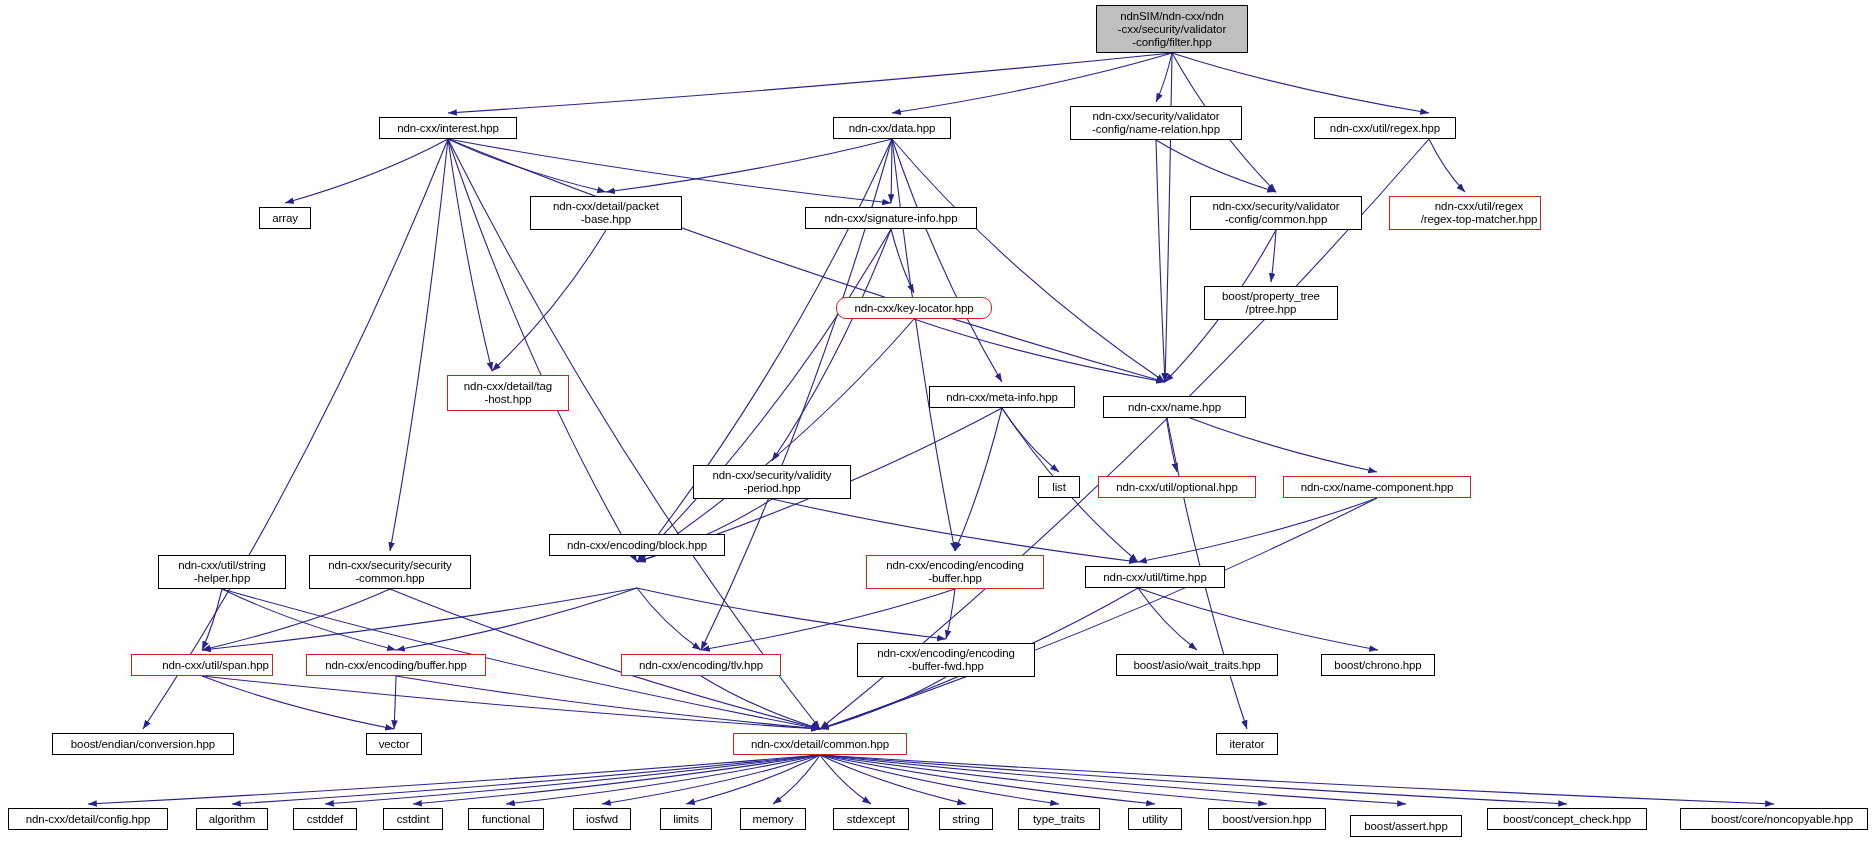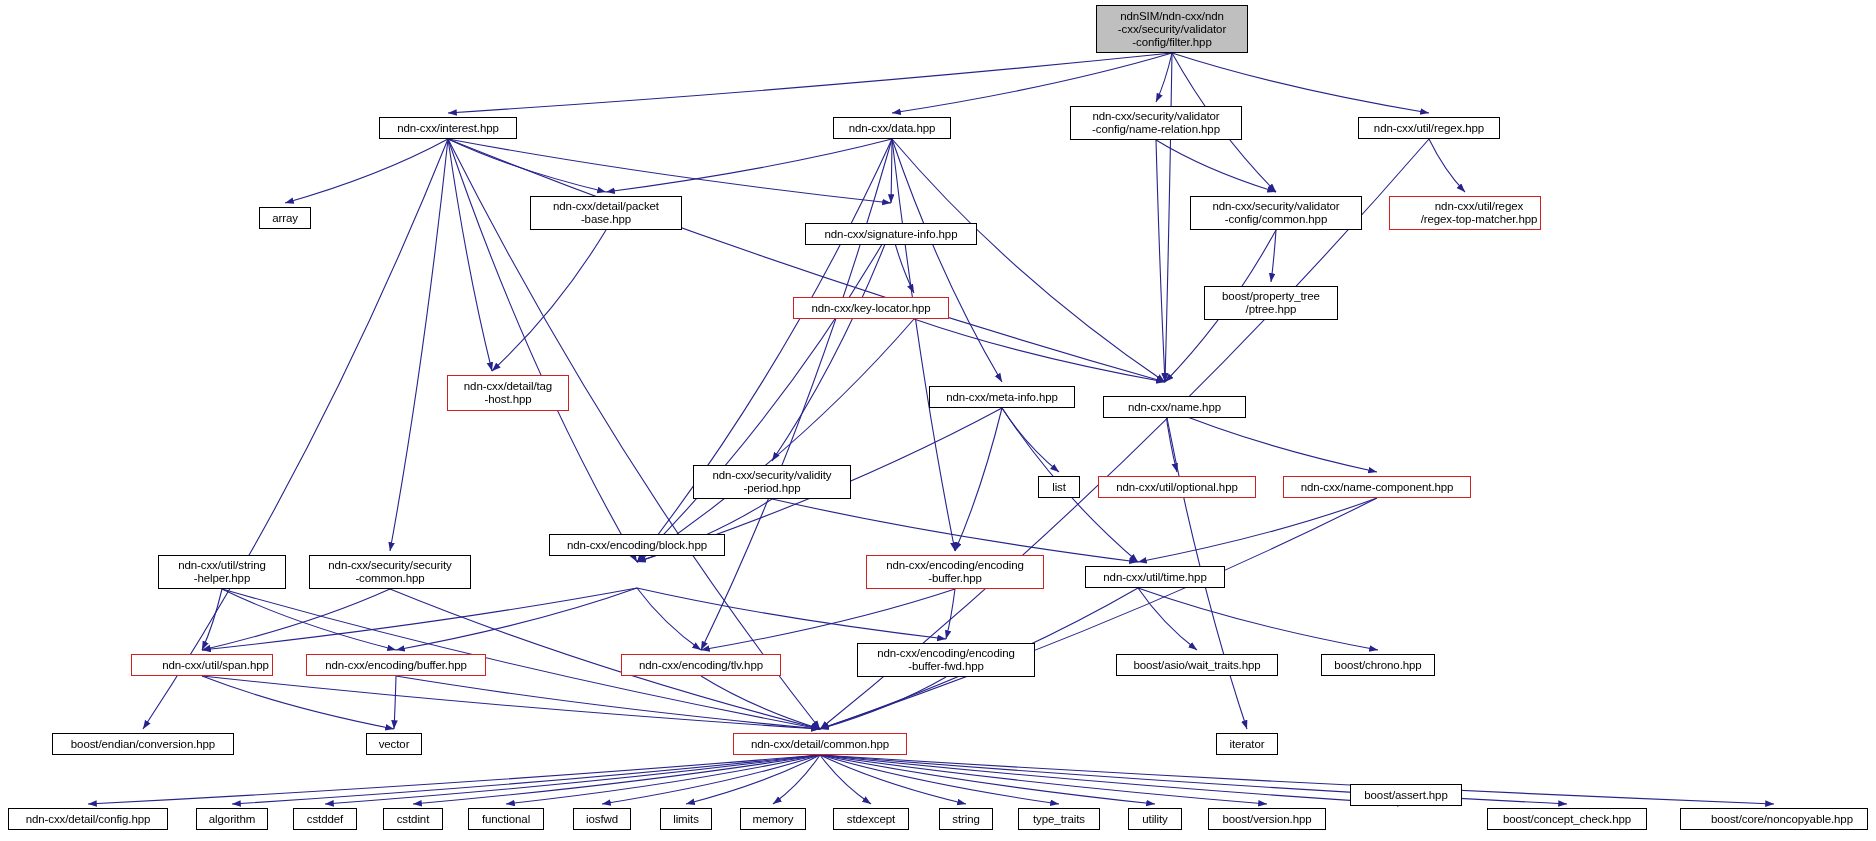--- a/index.html
+++ b/index.html
@@ -142,30 +142,30 @@
       </g>
   </svg>
   <div id="nodes">
       <div class="node root" style="left: 1096px; top: 5px; width: 152px; height: 48px;">ndnSIM/ndn-cxx/ndn
 -cxx/security/validator
 -config/filter.hpp</div>
       <div class="node" style="left: 379px; top: 117px; width: 138px; height: 22px;">ndn-cxx/interest.hpp</div>
       <div class="node" style="left: 833px; top: 117px; width: 118px; height: 22px;">ndn-cxx/data.hpp</div>
       <div class="node" style="left: 1070px; top: 106px; width: 172px; height: 34px;">ndn-cxx/security/validator
 -config/name-relation.hpp</div>
-      <div class="node" style="left: 1358px; top: 117px; width: 142px; height: 22px;">ndn-cxx/util/regex.hpp</div>
+      <div class="node" style="left: 1314px; top: 117px; width: 142px; height: 22px;">ndn-cxx/util/regex.hpp</div>
       <div class="node" style="left: 259px; top: 207px; width: 52px; height: 22px;">array</div>
       <div class="node" style="left: 530px; top: 196px; width: 152px; height: 34px;">ndn-cxx/detail/packet
 -base.hpp</div>
-      <div class="node" style="left: 805px; top: 223px; width: 172px; height: 22px; text-align: right;">ndn-cxx/signature-info.hpp</div>
+      <div class="node" style="left: 805px; top: 207px; width: 172px; height: 22px; text-align: right;">ndn-cxx/signature-info.hpp</div>
       <div class="node" style="left: 1190px; top: 196px; width: 172px; height: 34px;">ndn-cxx/security/validator
 -config/common.hpp</div>
       <div class="node red" style="left: 1389px; top: 196px; width: 152px; height: 34px; padding-left: 28px;">ndn-cxx/util/regex
 /regex-top-matcher.hpp</div>
-      <div class="node red" style="left: 793px; top: 297px; width: 156px; height: 22px;">ndn-cxx/key-locator.hpp</div>
+      <div class="node red" style="left: 836px; top: 297px; width: 156px; height: 22px; border-radius: 10px;">ndn-cxx/key-locator.hpp</div>
       <div class="node" style="left: 1204px; top: 286px; width: 134px; height: 34px;">boost/property_tree
 /ptree.hpp</div>
       <div class="node red" style="left: 431px; top: 375px; width: 122px; height: 36px; margin-left: 16px;">ndn-cxx/detail/tag
 -host.hpp</div>
       <div class="node" style="left: 929px; top: 386px; width: 146px; height: 22px;">ndn-cxx/meta-info.hpp</div>
       <div class="node" style="left: 1103px; top: 396px; width: 143px; height: 22px;">ndn-cxx/name.hpp</div>
       <div class="node" style="left: 693px; top: 465px; width: 158px; height: 34px;">ndn-cxx/security/validity
 -period.hpp</div>
       <div class="node" style="left: 1038px; top: 476px; width: 42px; height: 22px;">list</div>
       <div class="node red" style="left: 1098px; top: 476px; width: 158px; height: 22px;">ndn-cxx/util/optional.hpp</div>
@@ -195,17 +195,17 @@
       <div class="node" style="left: 383px; top: 808px; width: 60px; height: 22px;">cstdint</div>
       <div class="node" style="left: 468px; top: 808px; width: 76px; height: 22px;">functional</div>
       <div class="node" style="left: 573px; top: 808px; width: 58px; height: 22px;">iosfwd</div>
       <div class="node" style="left: 660px; top: 808px; width: 52px; height: 22px;">limits</div>
       <div class="node" style="left: 740px; top: 808px; width: 66px; height: 22px;">memory</div>
       <div class="node" style="left: 833px; top: 808px; width: 76px; height: 22px;">stdexcept</div>
       <div class="node" style="left: 939px; top: 808px; width: 54px; height: 22px;">string</div>
       <div class="node" style="left: 1018px; top: 808px; width: 82px; height: 22px;">type_traits</div>
       <div class="node" style="left: 1128px; top: 808px; width: 54px; height: 22px;">utility</div>
       <div class="node" style="left: 1208px; top: 808px; width: 118px; height: 22px;">boost/version.hpp</div>
-      <div class="node" style="left: 1350px; top: 784px; width: 112px; height: 22px;">boost/assert.hpp</div>
+      <div class="node" style="left: 1350px; top: 815px; width: 112px; height: 22px;">boost/assert.hpp</div>
       <div class="node" style="left: 1487px; top: 808px; width: 160px; height: 22px;">boost/concept_check.hpp</div>
       <div class="node" style="left: 1680px; top: 808px; width: 188px; height: 22px; padding-left: 16px;">boost/core/noncopyable.hpp</div>
     </div>
 </div>
 
 </body></html>

